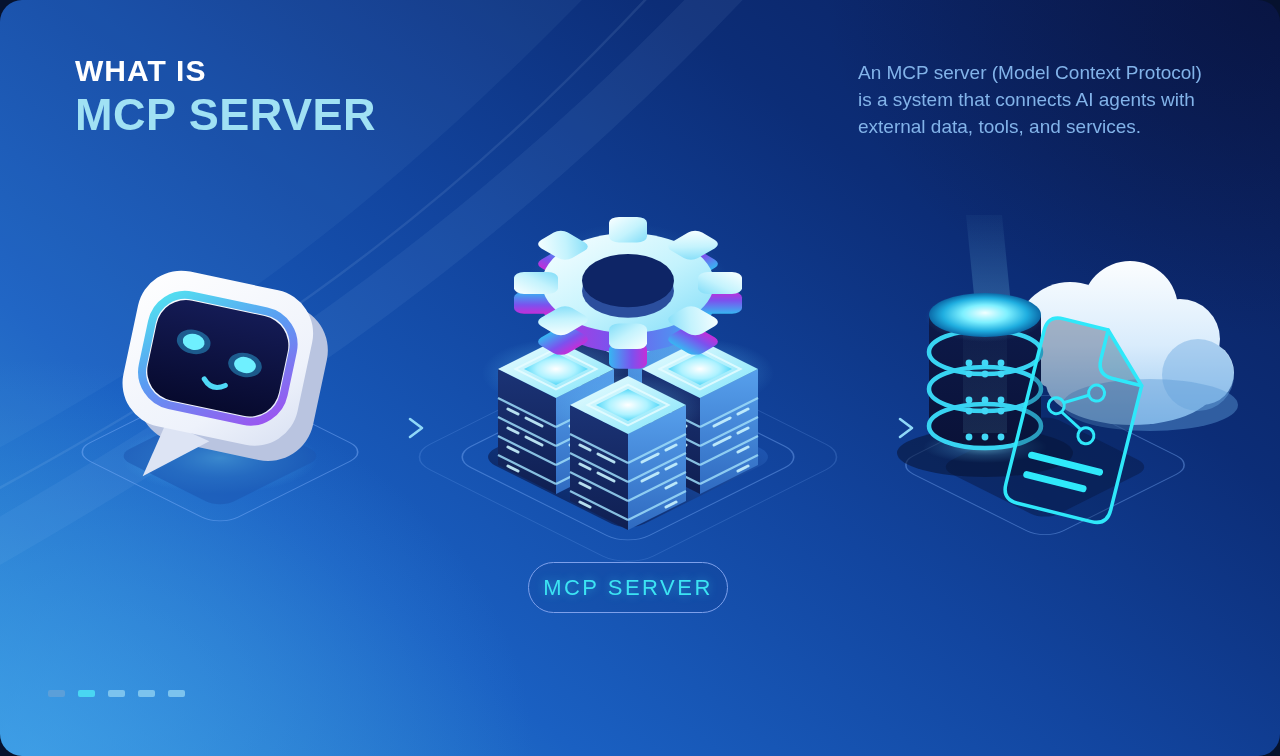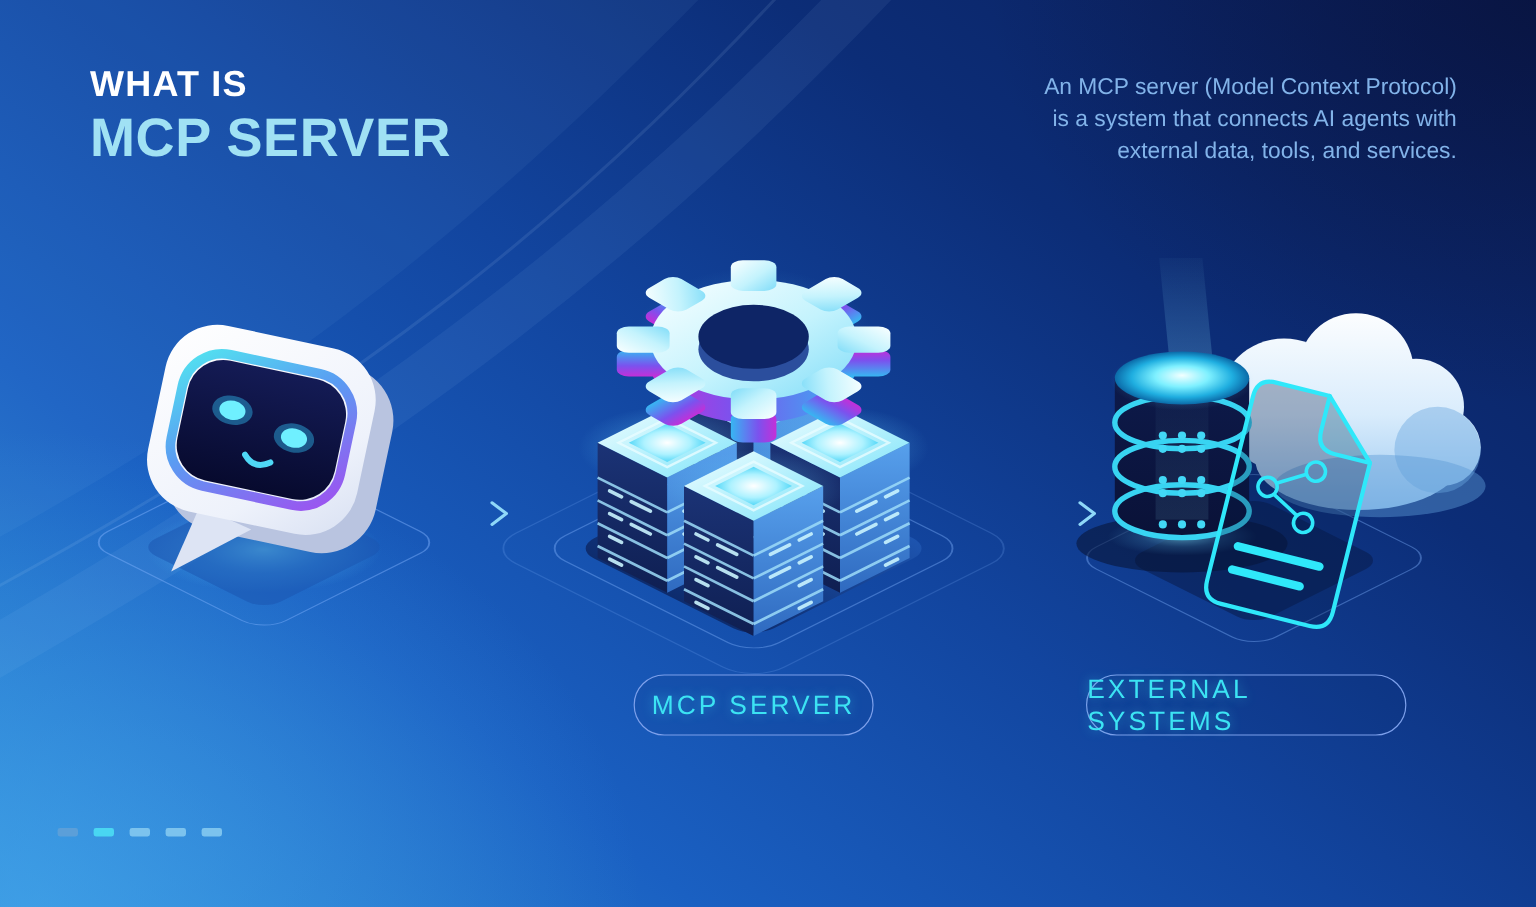--- a/index.html
+++ b/index.html
@@ -3,28 +3,29 @@
 <meta charset="utf-8">
 <style>
   html,body{margin:0;padding:0;background:#06122e;}
   .canvas{
     position:relative;width:1280px;height:756px;overflow:hidden;
     font-family:"Liberation Sans",sans-serif;
     background:
       radial-gradient(820px 640px at 2% 100%, rgba(72,168,238,0.60), rgba(72,168,238,0) 62%),
       radial-gradient(700px 520px at 100% 0%, rgba(6,14,50,0.55), rgba(6,14,50,0) 65%),
       linear-gradient(38deg,#2f8fd9 0%,#1a60c2 26%,#12459f 50%,#0c2d77 72%,#0c1d57 100%);
+    border-radius: 22px;
   }
   .bg-decor{position:absolute;left:0;top:0;width:1280px;height:756px;}
   .header-title{position:absolute;left:75px;top:54px;line-height:1.12;}
   .t1{color:#ffffff;font-size:30px;font-weight:700;letter-spacing:1px;}
   .t2{color:var(--title-highlight,#a0e1f4);font-size:45px;font-weight:700;letter-spacing:0.5px;margin-top:2px;}
   .desc{
     position:absolute;right:66px;top:60px;width:356px;margin:0;
-    color:var(--description-color,#82b3e9);font-size:19px;line-height:1.42;text-align:right;
+    color:var(--description-color,#82b3e9);font-size:19px;line-height:1.42;text-align:left;
   }
   .node{position:absolute;}
   .node-ai{left:60px;top:230px;width:320px;height:320px;}
   .node-mcp{left:418px;top:185px;width:420px;height:390px;}
   .node-ext{left:880px;top:215px;width:360px;height:330px;}
   .arrow{position:absolute;width:76px;height:26px;}
   .arrow-1{left:360px;top:415px;}
   .arrow-2{left:850px;top:415px;}
   .pill{
     position:absolute;top:562px;height:51px;box-sizing:border-box;
@@ -340,23 +341,20 @@
           <stop offset="100%" stop-color="#7fdcf8"></stop>
         </linearGradient>
       </defs>
     <path d="M 3 13 H 58" stroke="url(#arrG2)" stroke-width="2.6" stroke-linecap="round" fill="none"></path>
     <path d="M 50 4 L 62 13 L 50 22" stroke="#8fd8f8" stroke-width="2.6" stroke-linecap="round" stroke-linejoin="round" fill="none"></path>
   </svg>
 
   <div class="pill pill-mcp">
     <span>MCP SERVER</span>
   </div>
-  <div class="pill pill-ext">
-    <span>EXTERNAL SYSTEMS</span>
-  </div>
 
   <div class="dash-row">
     <span class="dash dash-1"></span>
     <span class="dash dash-2"></span>
     <span class="dash dash-3"></span>
     <span class="dash dash-4"></span>
     <span class="dash dash-5"></span>
   </div>
 
 </div>

